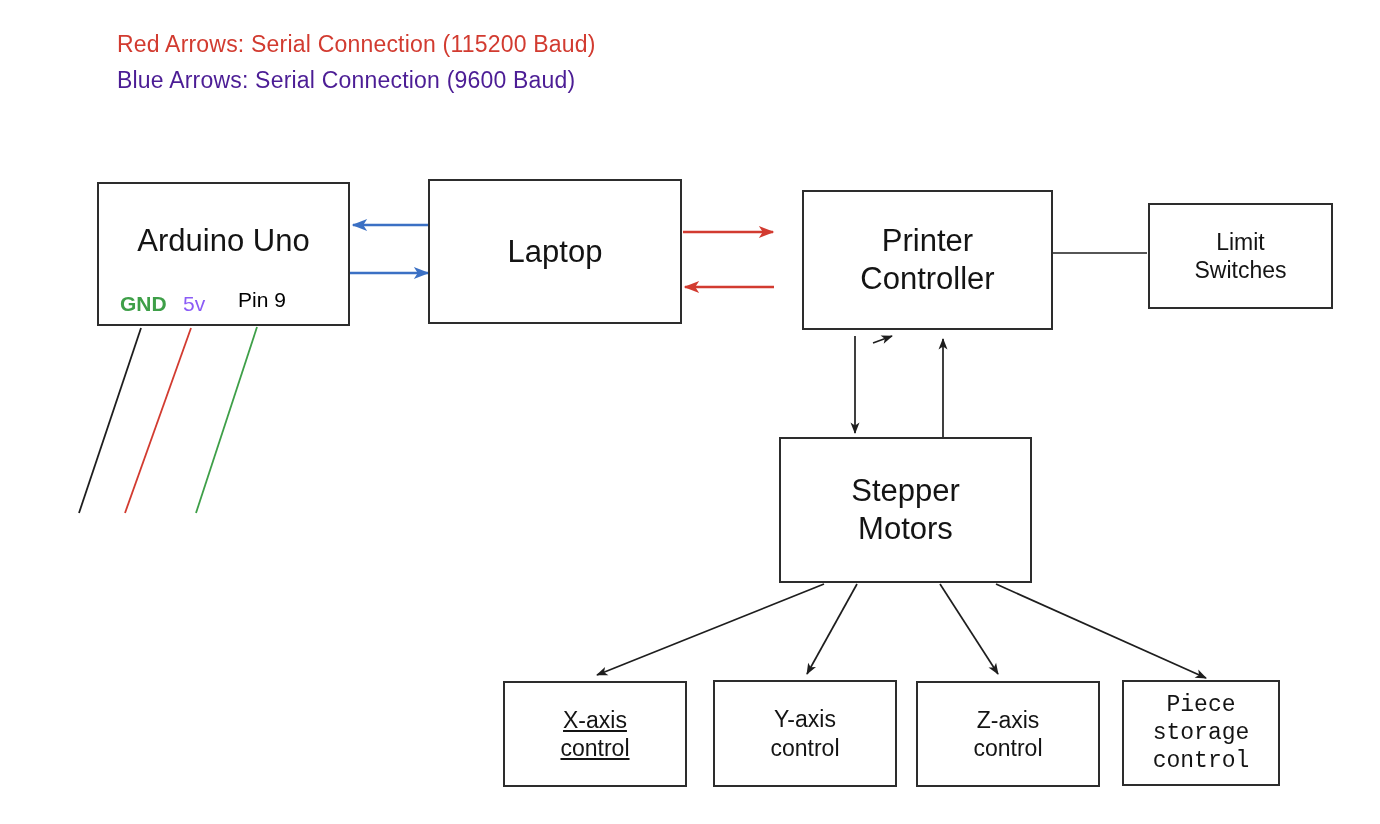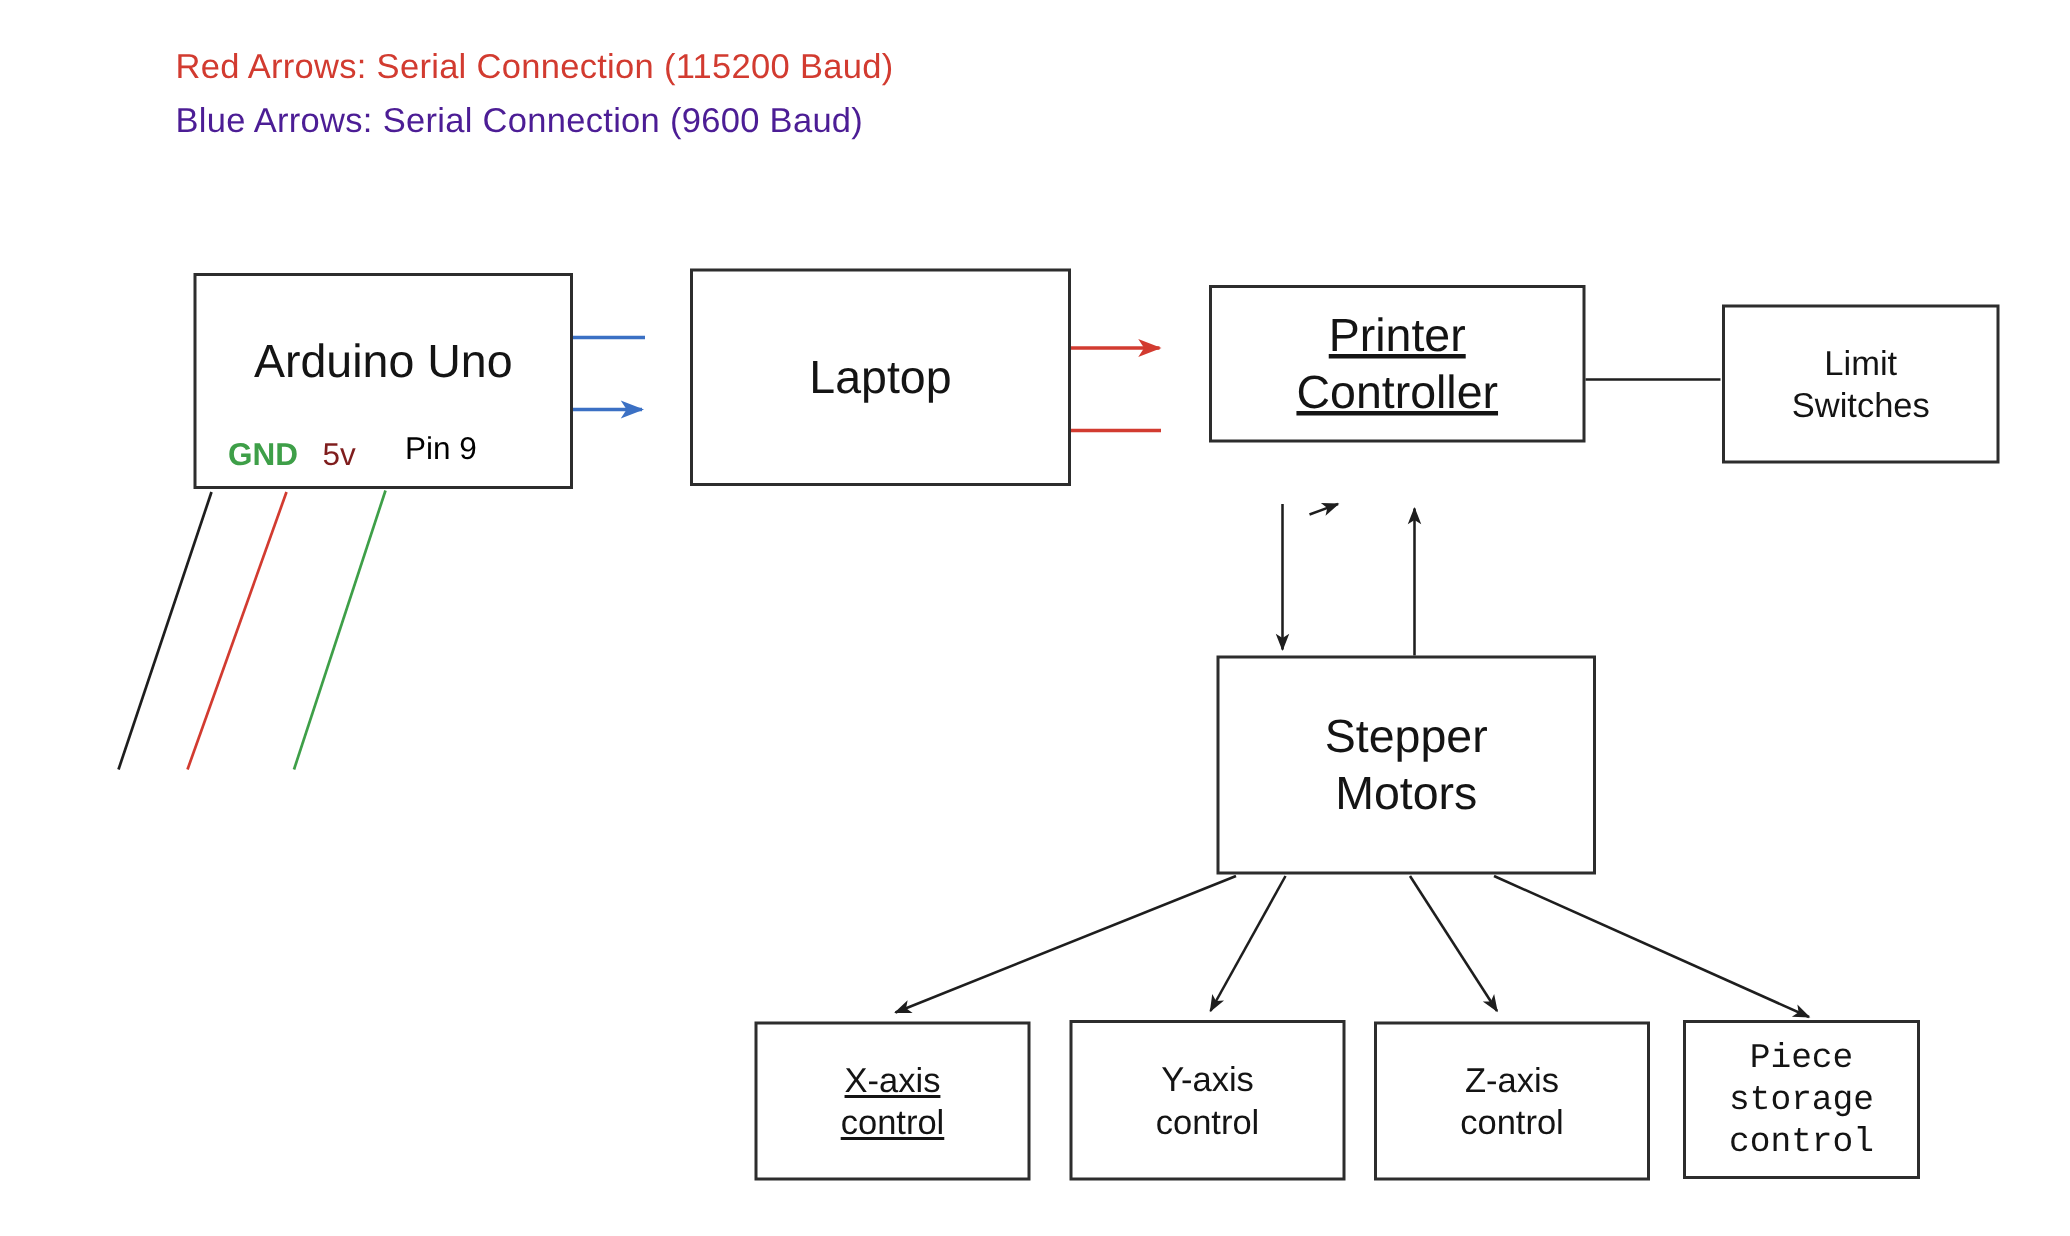--- a/index.html
+++ b/index.html
@@ -35,21 +35,21 @@
     border: 2px solid #2d2d2d;
     background: #ffffff;
     display: flex;
     align-items: center;
     justify-content: center;
     text-align: center;
     color: #141414;
     white-space: pre-line;
     line-height: 1.22;
   }
-  .node.big   { font-size: 31px; margin-left: 32px; }
+  .node.big   { font-size: 31px; }
   .node.small { font-size: 23px; }
   .node-label { pointer-events: none; }
   #node-arduino { padding-bottom: 26px; }
   .pin {
     position: absolute;
     font-size: 21px;
     white-space: nowrap;
   }
   .pin-gnd  { left: 21px;  bottom: 7px;  }
   .pin-5v   { left: 84px;  bottom: 7px;  }
@@ -91,29 +91,29 @@
       <line x1="940" y1="584" x2="998" y2="674" stroke="#1e1e1e" stroke-width="1.7" marker-end="url(#arrowhead-line)"></line>
       <line x1="996" y1="584" x2="1206" y2="678" stroke="#1e1e1e" stroke-width="1.7" marker-end="url(#arrowhead-line)"></line>
       <line x1="141" y1="328" x2="79" y2="513" stroke="#1e1e1e" stroke-width="1.8"></line>
       <line x1="191" y1="328" x2="125" y2="513" stroke="#d23b30" stroke-width="1.8"></line>
       <line x1="257" y1="327" x2="196" y2="513" stroke="#3e9f48" stroke-width="1.8"></line>
     </svg>
 
   <div class="node big" id="node-arduino" style="left:97px; top:182px; width:253px; height:144px;">
     <div class="node-label">Arduino Uno</div>
     <span class="pin pin-gnd" style="color: rgb(62, 159, 72); font-weight: bold;">GND</span>
-    <span class="pin pin-5v" style="color: #7f1d1d;">5v</span>
+    <span class="pin pin-5v" style="color: #8b5cf6;">5v</span>
     <span class="pin pin-pin9" style="color: #000000;">Pin 9</span>
   </div>
 
   <div class="node big" id="node-laptop" style="left:428px; top:179px; width:254px; height:145px;">
     <div class="node-label">Laptop</div>
   </div>
 
-  <div class="node big" id="node-printer" style="left:774px; top:190px; width:251px; height:105px;text-decoration:underline;">
+  <div class="node big" id="node-printer" style="left:802px; top:190px; width:251px; height:140px;">
     <div class="node-label">Printer
 Controller</div>
   </div>
 
   <div class="node small" id="node-limit" style="left:1148px; top:203px; width:185px; height:106px;text-align:center;">
     <div class="node-label">Limit
 Switches</div>
   </div>
 
   <div class="node big" id="node-stepper" style="left:779px; top:437px; width:253px; height:146px;">

